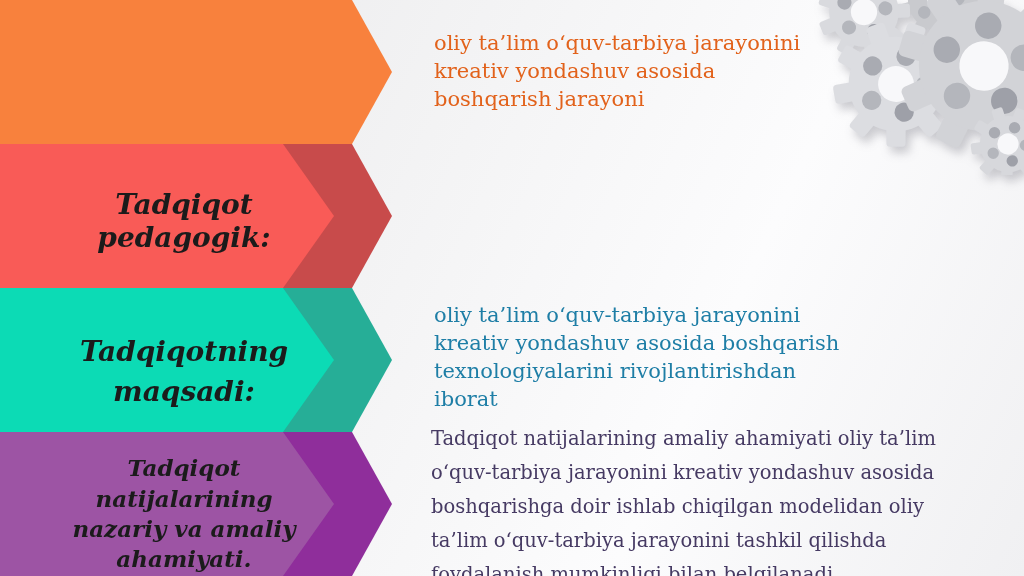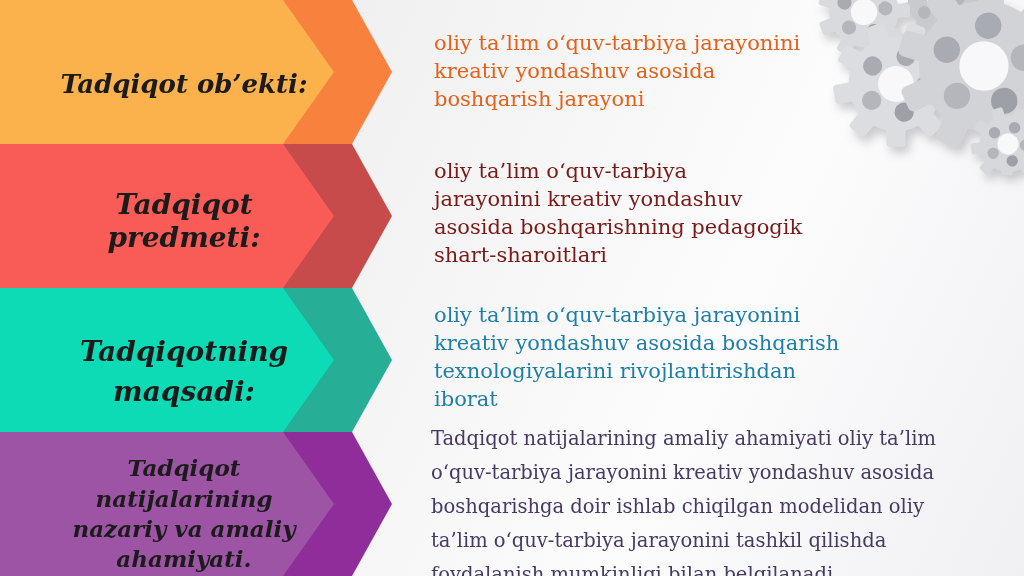--- a/index.html
+++ b/index.html
@@ -79,37 +79,30 @@
     </defs>
     <use href="#gear" transform="translate(125,0) scale(0.42) rotate(14)" fill="#C9CACE"></use>
     <use href="#gear" transform="translate(50,12) scale(0.47) rotate(8)" fill="#D9DADE"></use>
     <use href="#gear" transform="translate(82,84) scale(0.64) rotate(20)" fill="#DCDDE1"></use>
     <use href="#gear" transform="translate(170,66) scale(0.88) rotate(6)" fill="#D2D3D7"></use>
     <use href="#gear" transform="translate(194,144) scale(0.38) rotate(22)" fill="#D7D8DC"></use>
   </svg>
 
   <div class="row row-0" style="--body-color: #FBB14C; --arrow-color: #F8813D; --desc-color: #E2621B;">
     <div class="arrow-back"></div>
-    <div class="arrow-front">
-      <div class="label">Tadqiqot ob’ekti:</div>
-    </div>
     <div class="desc">oliy ta’lim oʻquv-tarbiya jarayonini
 kreativ yondashuv asosida
 boshqarish jarayoni</div>
   </div>
 
   <div class="row row-1" style="--body-color: #F95B57; --arrow-color: #C84B4B; --desc-color: #7A1A17;">
     <div class="arrow-back"></div>
     <div class="arrow-front">
-      <div class="label">Tadqiqot predmeti:</div>
+      <div class="label">Tadqiqot pedagogik:</div>
     </div>
-    <div class="desc">oliy ta’lim oʻquv-tarbiya
-jarayonini kreativ yondashuv
-asosida boshqarishning pedagogik
-shart-sharoitlari</div>
   </div>
 
   <div class="row row-2" style="--body-color: #0CDBB5; --arrow-color: #26AE97; --desc-color: #1E7EA6;">
     <div class="arrow-back"></div>
     <div class="arrow-front">
       <div class="label">Tadqiqotning
 maqsadi:</div>
     </div>
     <div class="desc">oliy ta’lim oʻquv-tarbiya jarayonini
 kreativ yondashuv asosida boshqarish

